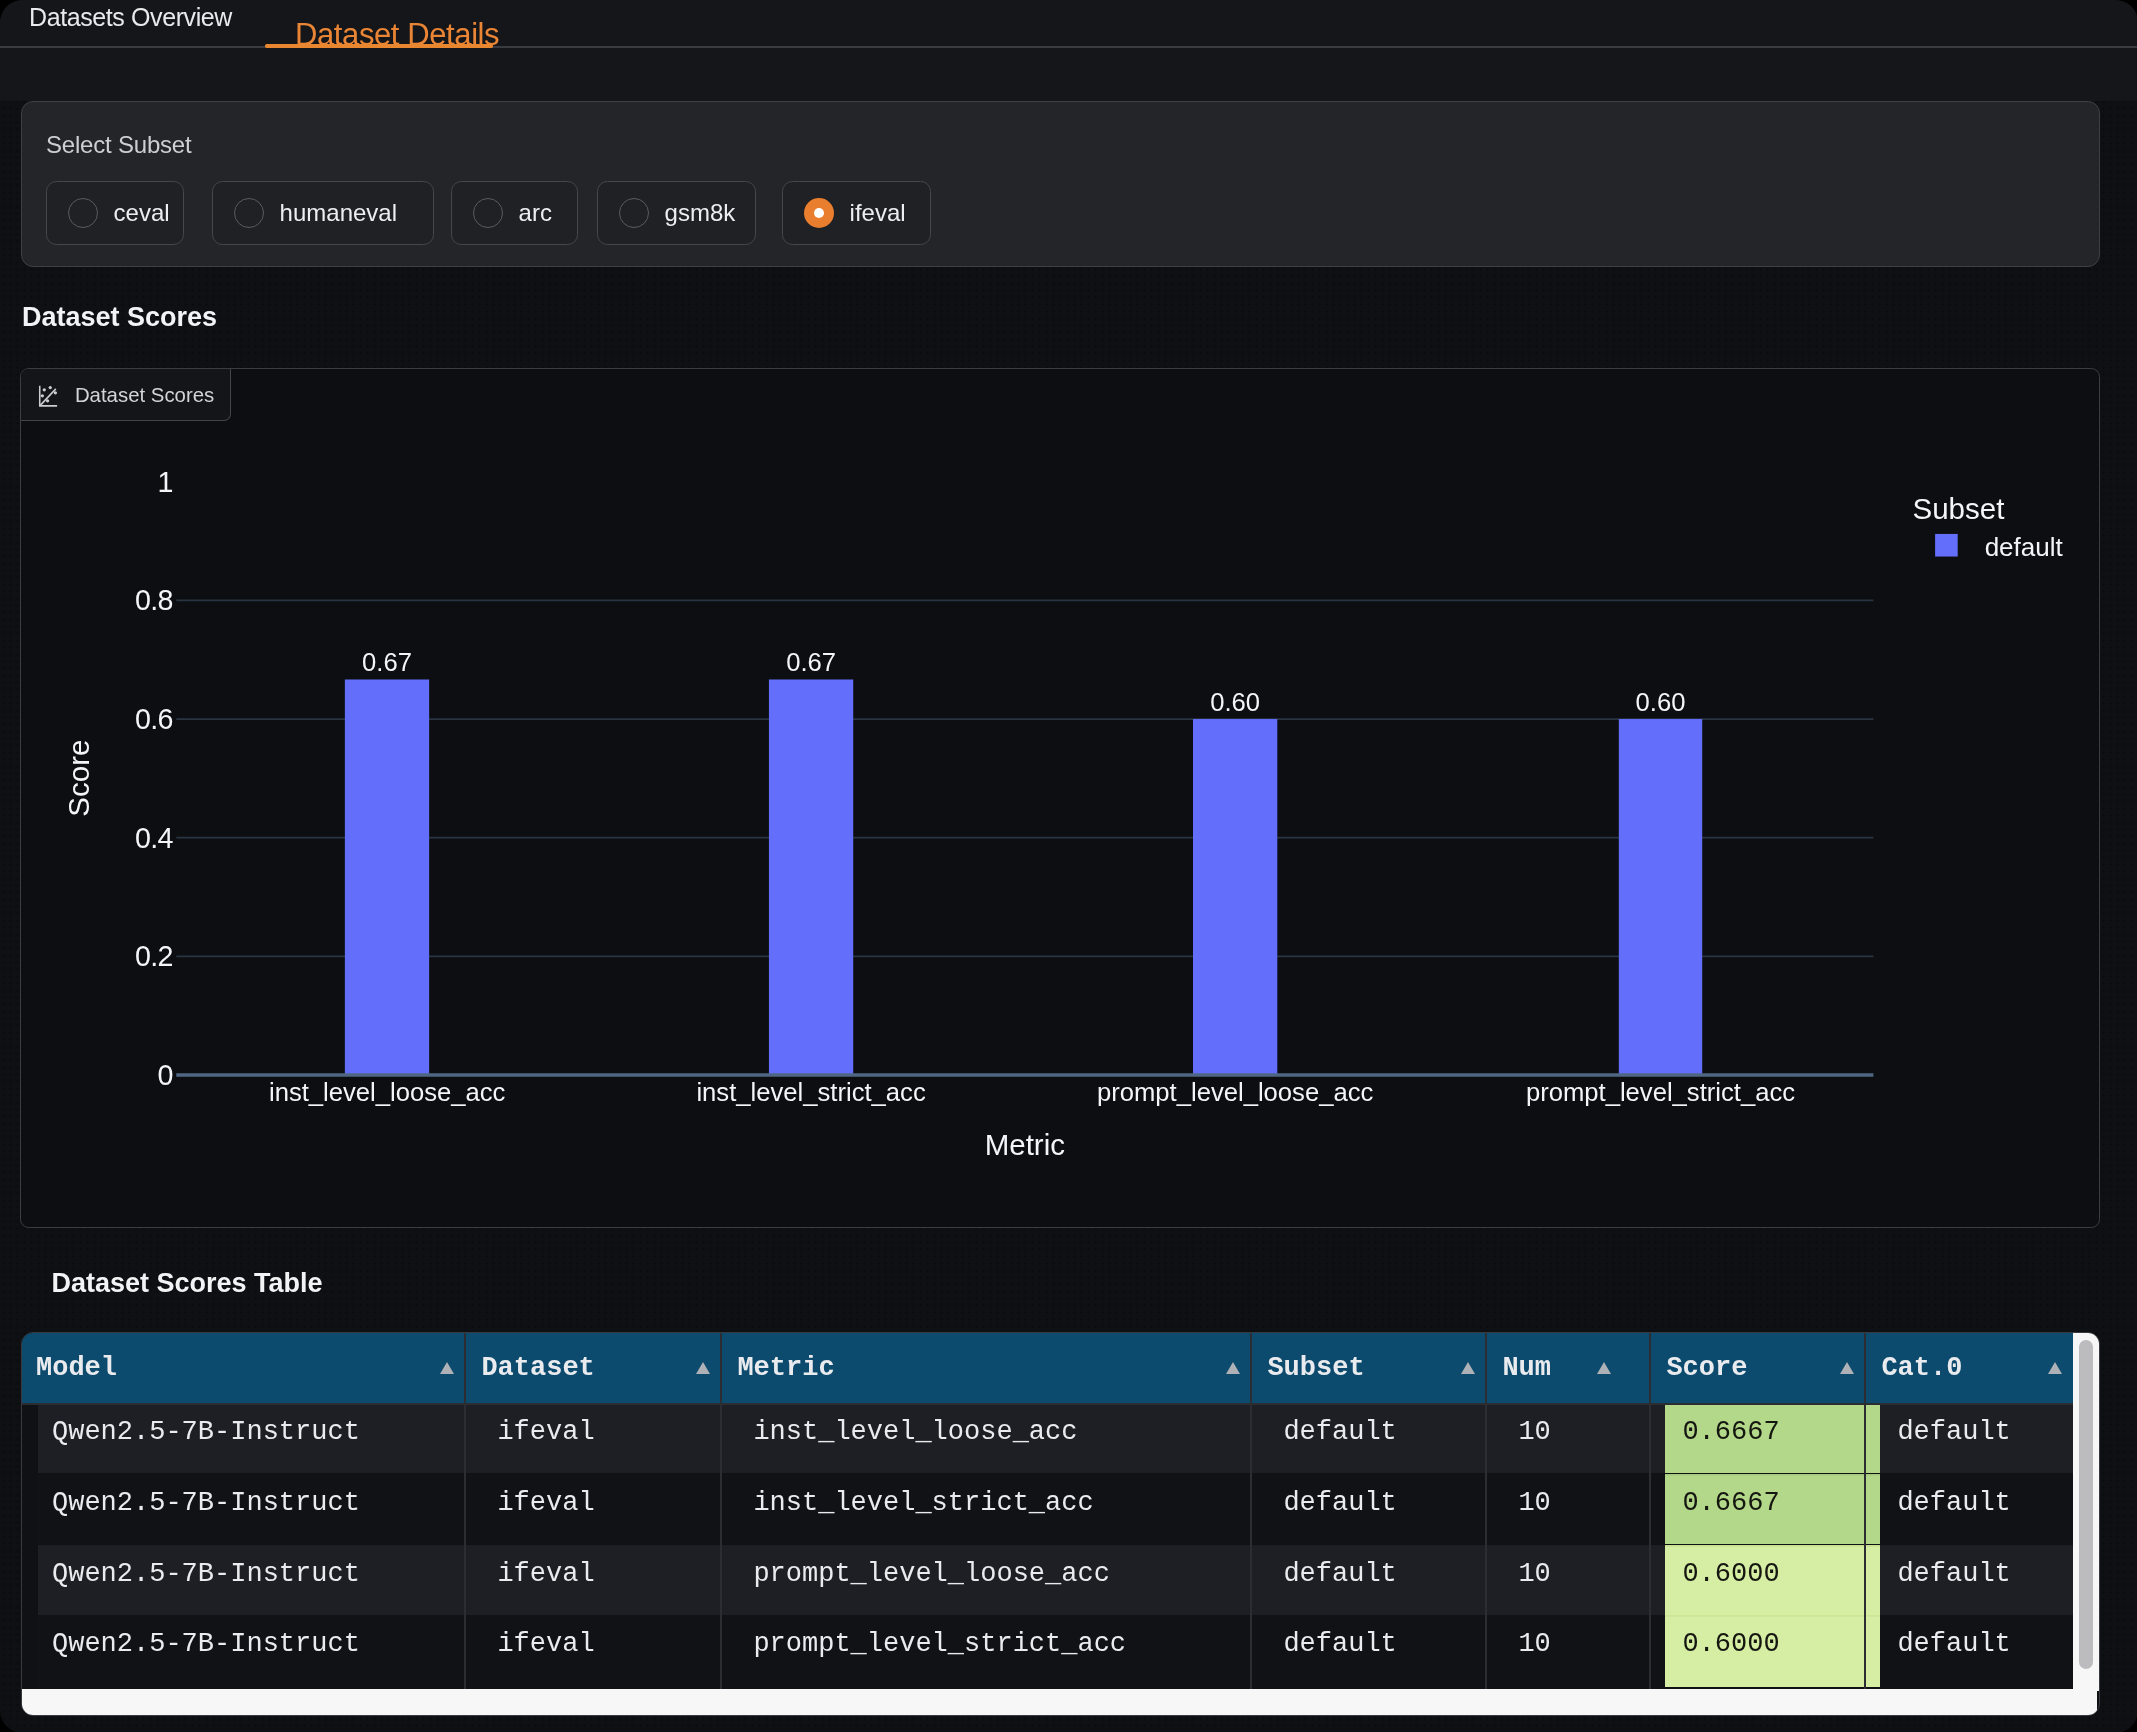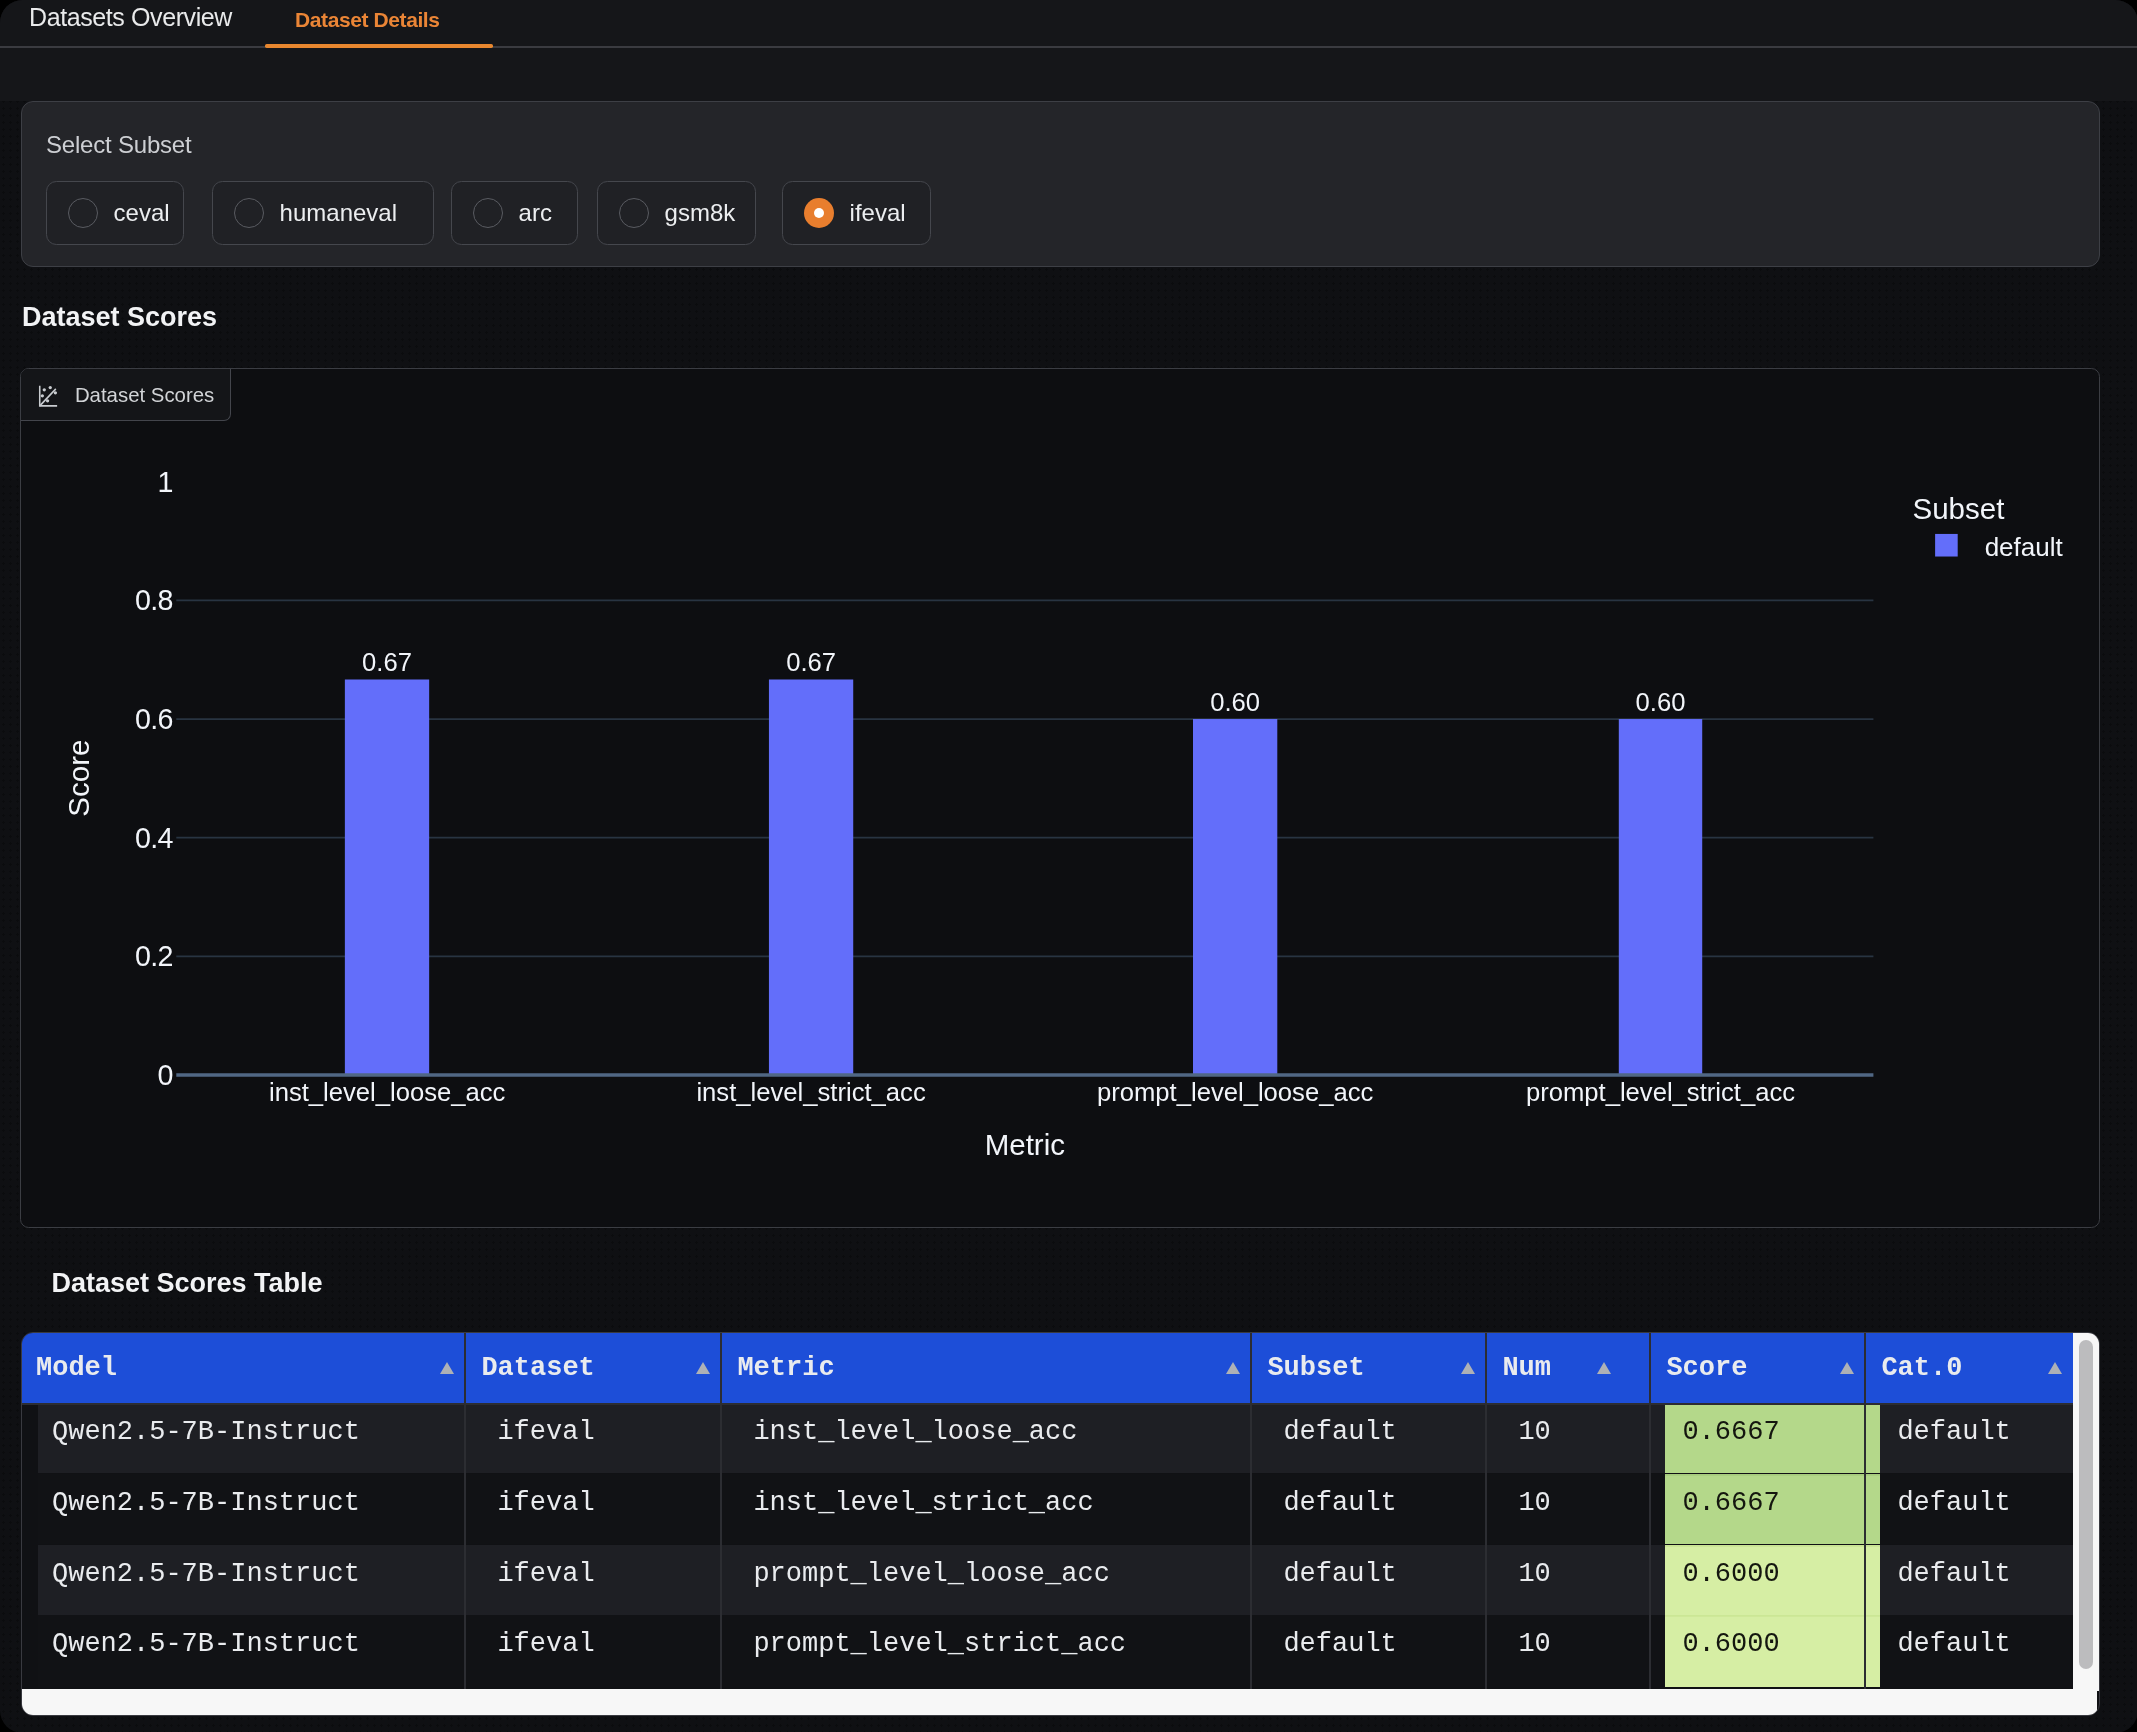--- a/index.html
+++ b/index.html
@@ -10,21 +10,21 @@
     background:#0f1013; border-radius:22.6px; overflow:hidden;
   }
   .dots {
     background-image: radial-gradient(rgba(0,0,0,0.24) 1.2px, transparent 1.3px);
     background-size: 7px 7px;
   }
   
   .topstrip { position:absolute; left:0; top:0; width:2138px; height:101px; background:#151619; }
   .tabline { position:absolute; left:0; top:46px; width:2138px; height:1.7px; background:#3a3b40; }
   .tab1 { letter-spacing:-0.4px; position:absolute; left:29px; top:0; height:46px; line-height:35px; font-size:25px; font-weight:400; color:#e9eaeb; }
-  .tab2 { letter-spacing:-0.4px; position:absolute; left:295px; top:2px; height:46px; line-height:35px; font-size:21px; font-weight:700; color:#ea8536; }
+  .tab2 { letter-spacing:-0.4px; position:absolute; left:295px; top:17px; height:46px; line-height:35px; font-size:31px; font-weight:400; color:#ea8536; }
   .tabunder { position:absolute; left:265px; top:44px; width:228px; height:4.3px; background:#e8872f; border-radius:1.7px; }
   
   .selpanel {
     position:absolute; left:21px; top:101px; width:2079px; height:166px;
     background:#242529; border:1.7px solid #3d3f45; border-radius:12px;
   }
   .sellabel { position:absolute; left:24px; top:29px; font-size:24px; letter-spacing:-0.2px; color:#cdcfd3; }
   .radiorow { position:absolute; left:0px; top:79px; height:64px; width:2068px; }
   .radio {
     position:absolute; top:0; height:64px; border:1.7px solid #45474d; border-radius:10.4px;
@@ -47,21 +47,21 @@
     border-radius:7px 0 7px 0; display:flex; align-items:center; padding-left:17.4px;
     font-size:20.4px; color:#d2d4d7; padding-top:2.6px;
   }
   .plotlabel svg { margin-right:16.5px; }
   
   .dtable {
     position:absolute; left:21px; top:1332px; width:2079px; height:384px;
     background:#101114; border:1.7px solid #393a40; border-radius:12px; overflow:hidden;
   }
   .tgrid { position:absolute; left:0; top:0; right:26px; bottom:26px; font-family:"Liberation Mono", monospace; font-size:27px; color:#e9ebee; }
-  .thead { position:absolute; left:0; top:0; width:100%; height:70px; background:#1d4ed8; font-weight:700; }
+  .thead { position:absolute; left:0; top:0; width:100%; height:70px; background:#0c4a6e; font-weight:700; }
   .trow  { position:absolute; left:16px; width:100%; height:70px; }
   .trow.odd  { background:#1e1f24; }
   .trow.even { background:#111215; }
   .cell { position:absolute; top:0; height:100%; display:flex; align-items:center; padding-left:17.4px; overflow:hidden; white-space:nowrap; }
   .trow .cell { align-items:flex-start; padding-top:14px; }
   .tri { position:absolute; top:50%; margin-top:-6px; width:0; height:0; border-left:7.8px solid transparent; border-right:7.8px solid transparent; border-bottom:12px solid #aeb1b6; }
   .vsep { position:absolute; top:0; bottom:0; width:1.7px; background:#2c2d32; }
   .hsep { position:absolute; left:0; width:100%; height:1.7px; background:#2c2d32; }
   .vsb { position:absolute; right:0; top:0; width:26px; height:358px; background:#f7f7f7; }
   .vsb .thumb { position:absolute; left:6px; top:7px; width:14px; height:329px; background:#bcbcbe; border-radius:7px; }

